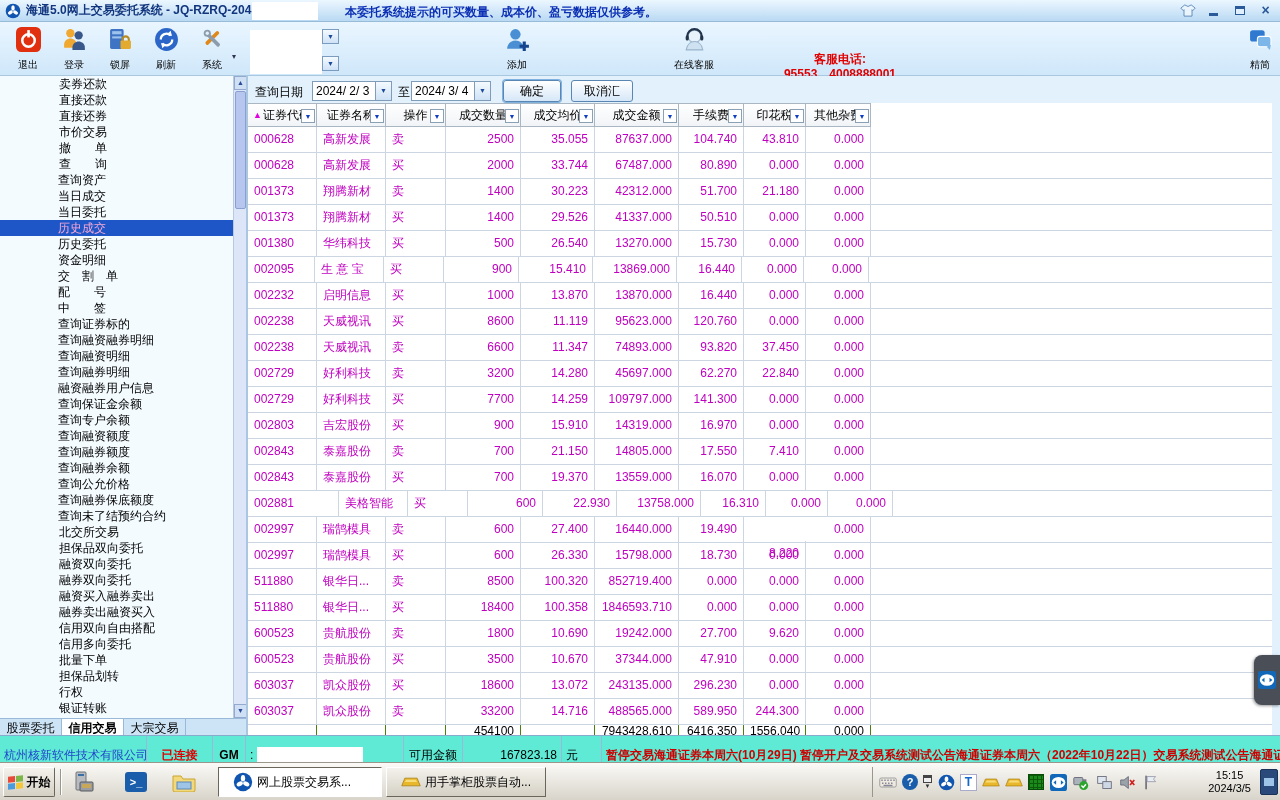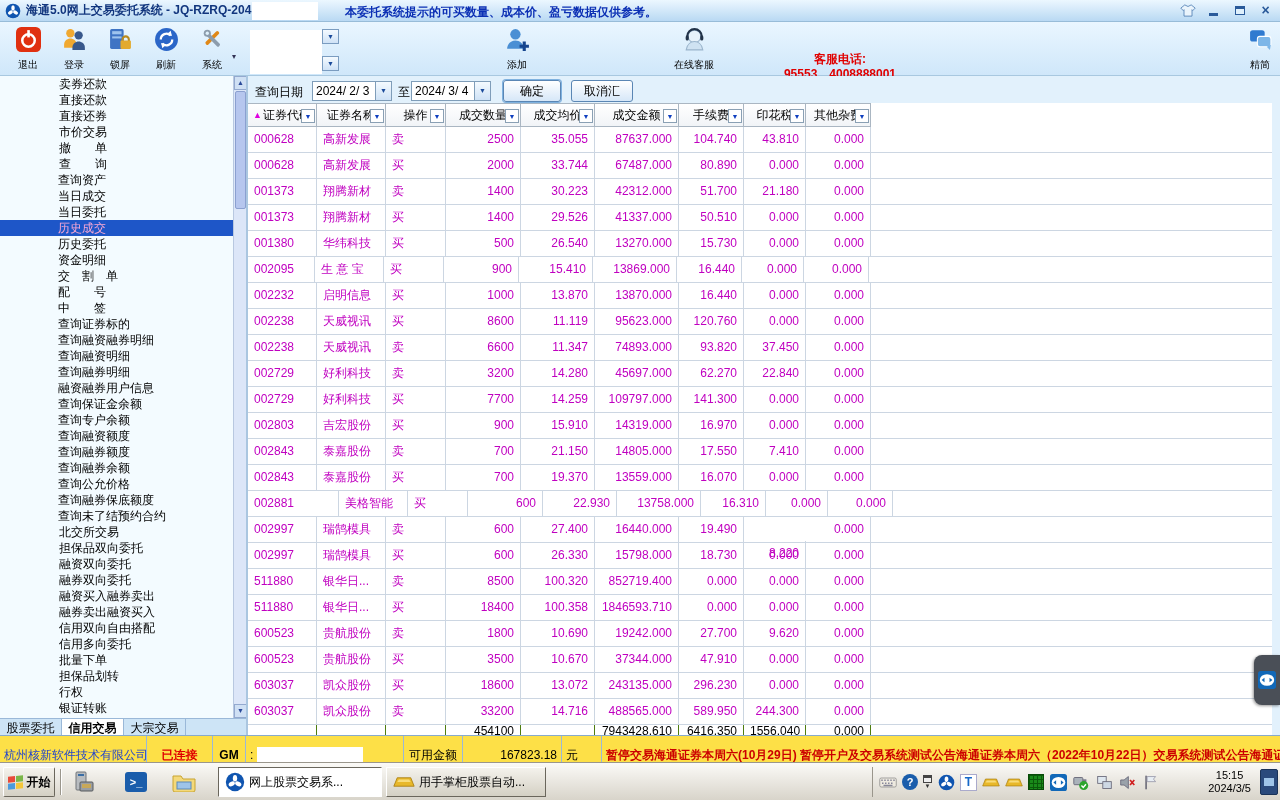--- a/index.html
+++ b/index.html
@@ -76,21 +76,21 @@
   .h-cell .sort { color:#e000e0; font-size:9px; margin-right:1px; }
   .h-cell .hdd { position:absolute; right:1px; top:5px; width:14px; height:14px; background:#fff;
     border:1px solid #8aa0b4; font-size:7px; color:#1040c0; text-align:center; line-height:13px; }
   .g-row { display:flex; height:26px; border-bottom:1px solid #ccd6e2; color:#c000c0; }
   .g-cell { height:25px; line-height:25px; border-right:1px solid #ccd6e2; overflow:hidden; white-space:nowrap; padding:0 6px; }
   .g-cell.num { text-align:right; }
   .g-sum { display:flex; height:14px; color:#000; }
   .g-sum .g-cell { height:14px; line-height:13px; border-right:1px solid #4d7c0f; }
 
   
-  .statusbar { position:absolute; left:0; top:735px; right:0; height:39px; background:#fde047;
+  .statusbar { position:absolute; left:0; top:735px; right:0; height:39px; background:#5eead4;
     border-top:1px solid #88aacc; display:flex; align-items:center; }
   .sseg { height:100%; display:flex; align-items:center; border-right:1px solid #9ab8d8;
     padding:0 4px; white-space:nowrap; overflow:hidden; }
   .s-company { width:147px; color:#2244cc; }
   .s-conn { width:66px; justify-content:center; color:#e00000; font-weight:bold; }
   .s-gm { width:33px; justify-content:center; font-weight:bold; }
   .s-acct { width:158px; }
   .s-avlbl { width:59px; justify-content:center; }
   .s-avval { width:99px; justify-content:flex-end; }
   .s-unit { width:40px; }
@@ -101,21 +101,21 @@
   .taskbar { position:absolute; left:0; top:762px; right:0; height:38px;
     background:linear-gradient(#fbfaf7,#d8d4ca); border-top:1px solid #9a968c; }
   .start-btn { position:absolute; left:3px; top:4px; width:52px; height:30px;
     background:linear-gradient(#f4f2ec,#d4d0c4); border:1px solid; border-color:#fff #6a665c #6a665c #fff;
     border-radius:2px; display:flex; align-items:center; justify-content:center; gap:3px; font-weight:bold; }
   .winflag { width:16px; height:13px; display:grid; grid-template-columns:7px 7px; grid-template-rows:6px 6px; gap:1px; transform:skewY(-6deg); }
   .winflag i { display:block; }
   .tb-sep { position:absolute; top:6px; width:2px; height:26px; border-left:1px solid #9a968c; border-right:1px solid #fff; }
   .ql-icon { position:absolute; top:7px; width:24px; height:24px; display:flex; align-items:center; justify-content:center; }
   .task-win { position:absolute; top:4px; height:30px; display:flex; align-items:center; gap:4px;
-    padding:0 6px; overflow:hidden; white-space:nowrap; }
+    padding:0 14px; overflow:hidden; white-space:nowrap; }
   .task-win.active { background:#ffffff; border:1px solid; border-color:#6a665c #fff #fff #6a665c; }
   .task-win.inactive { background:linear-gradient(#f4f2ec,#d4d0c4); border:1px solid; border-color:#fff #6a665c #6a665c #fff; }
   .ps-icon { width:22px; height:20px; background:#1a5dab; border-radius:3px; color:#fff; font-weight:bold;
     font-size:11px; display:flex; align-items:center; justify-content:center; }
   .tray { position:absolute; left:872px; right:0; top:4px; height:30px; display:flex; align-items:center; gap:5px;
     border-left:1px solid #9a968c; padding-left:6px; }
   .tray-ico { width:18px; height:18px; display:flex; align-items:center; justify-content:center; flex:none; }
   .help-ico { width:16px; height:16px; border-radius:50%; background:#1a5dab; color:#fff; font-weight:bold;
     font-size:11px; display:flex; align-items:center; justify-content:center; }
   .expand-ico { display:flex; flex-direction:column; align-items:center; font-size:6px; color:#333; }

